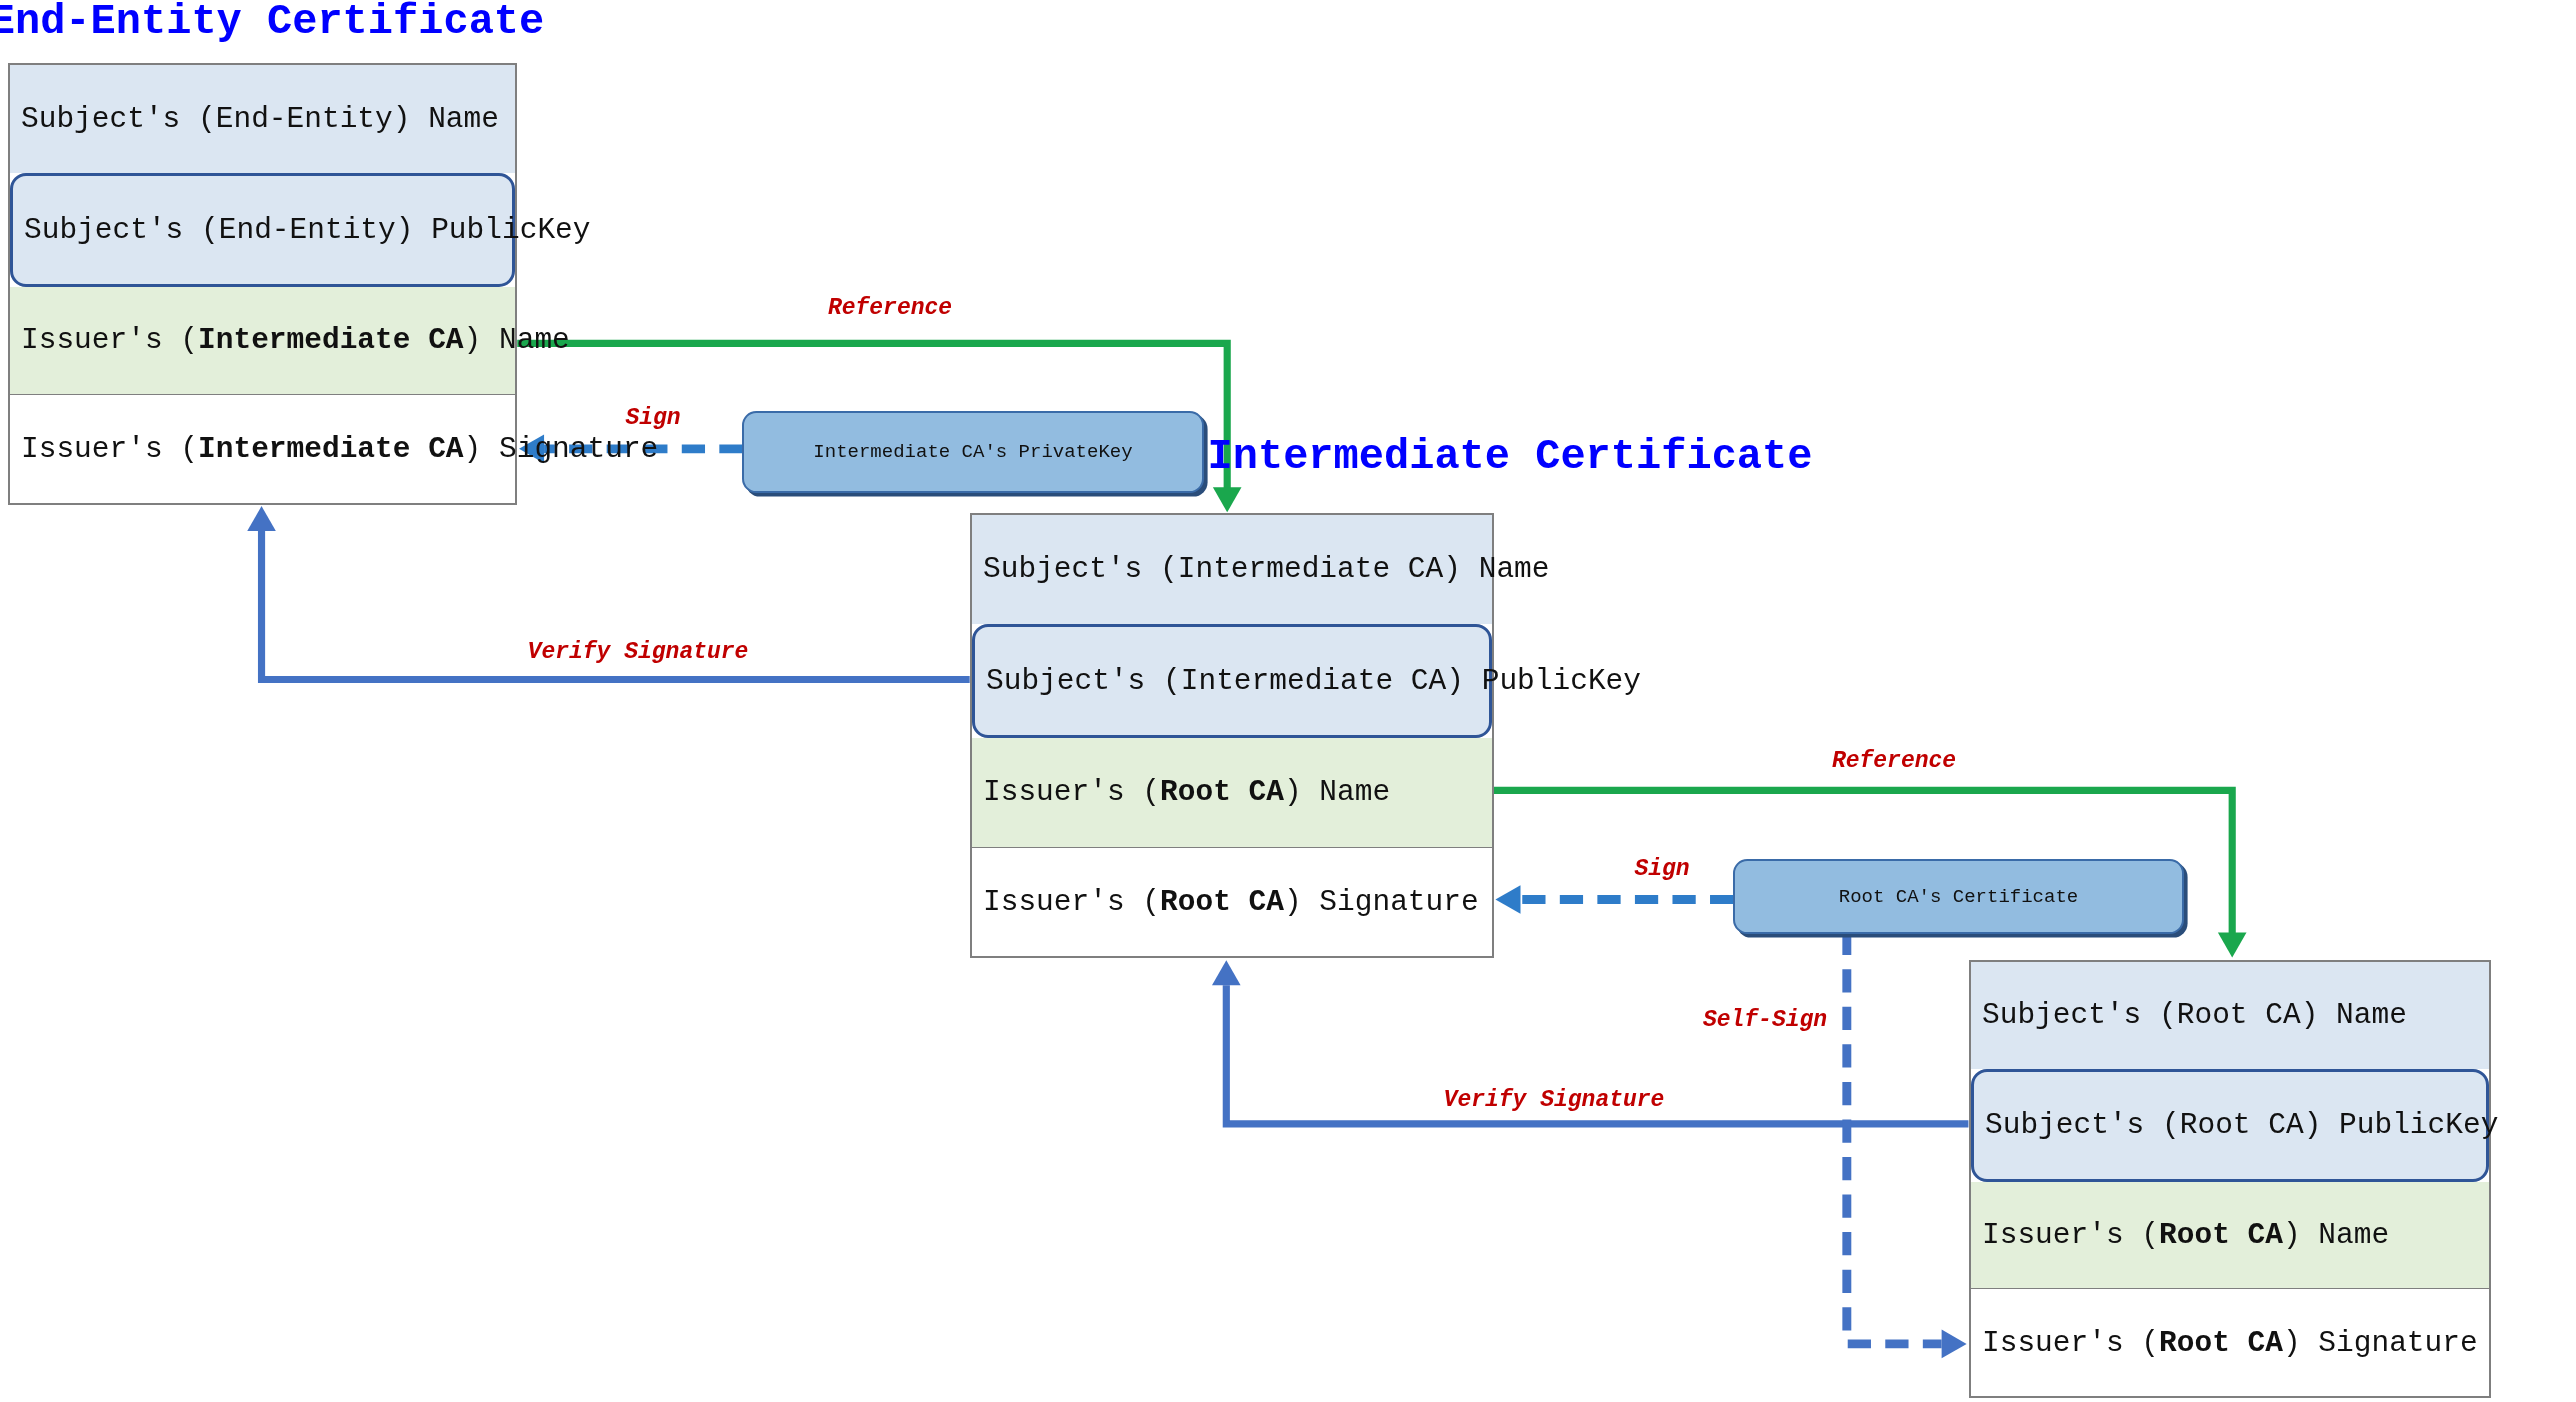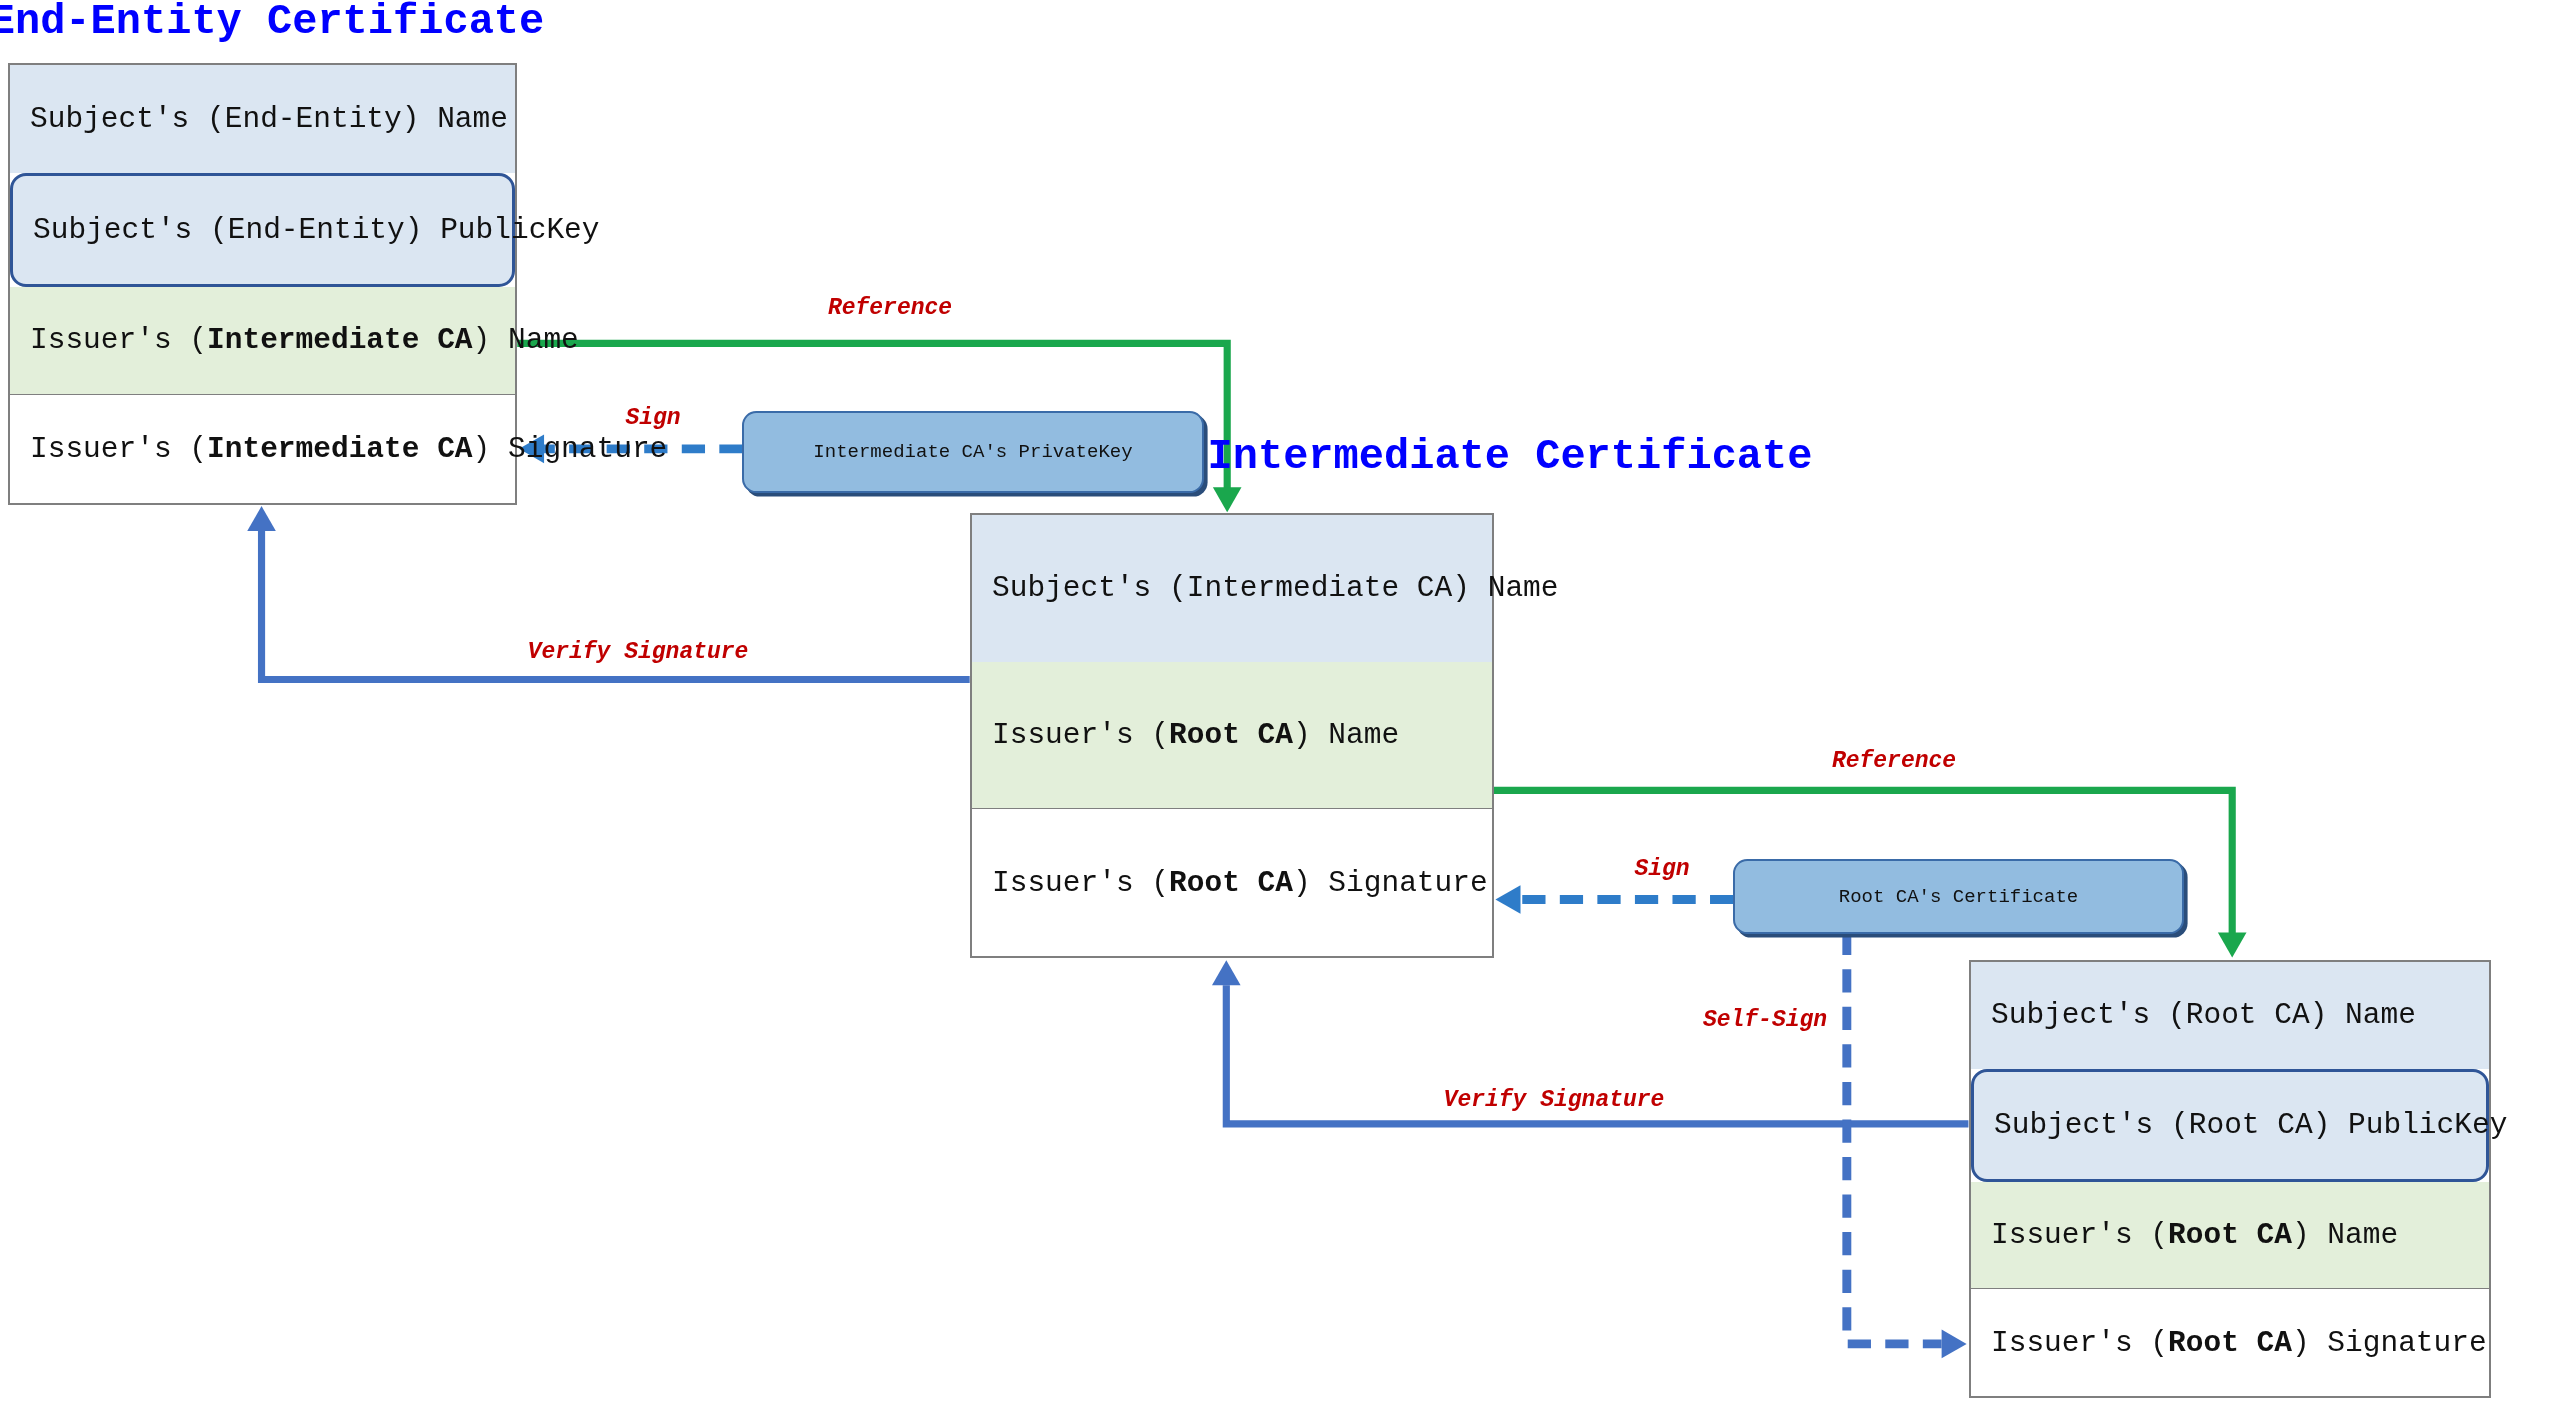--- a/index.html
+++ b/index.html
@@ -36,21 +36,21 @@
     display: flex;
     flex-direction: column;
     border: 2.7px solid #7f7f7f;
     box-sizing: border-box;
     background: #fff;
   }
   .cert .row {
     flex: 1;
     display: flex;
     align-items: center;
-    padding-left: 20px;
+    padding-left: 11px;
     font-size: 29.5px;
     color: #111;
     box-sizing: border-box;
     white-space: nowrap;
   }
   .row.sep { border-top: 1.8px solid #7f7f7f; }
   .row.blue  { background: #dbe6f2; }
   .row.green { background: #e3efda; }
   .row.white { background: #ffffff; }
   .row.pk {
@@ -138,20 +138,25 @@
         <span>) Signature</span>
     </div>
   </div>
 
   <div class="cert" style="left:970px; top:513px; width:524px; height:445px;">
     <div class="row blue">
       <span>Subject's (Intermediate CA) Name</span>
         <b></b>
         <span></span>
     </div>
+    <div class="row pk">
+      <span>Subject's (Intermediate CA) PublicKey</span>
+        <b></b>
+        <span></span>
+    </div>
     <div class="row green">
       <span>Issuer's (</span>
         <b>Root CA</b>
         <span>) Name</span>
     </div>
     <div class="row white sep">
       <span>Issuer's (</span>
         <b>Root CA</b>
         <span>) Signature</span>
     </div>

